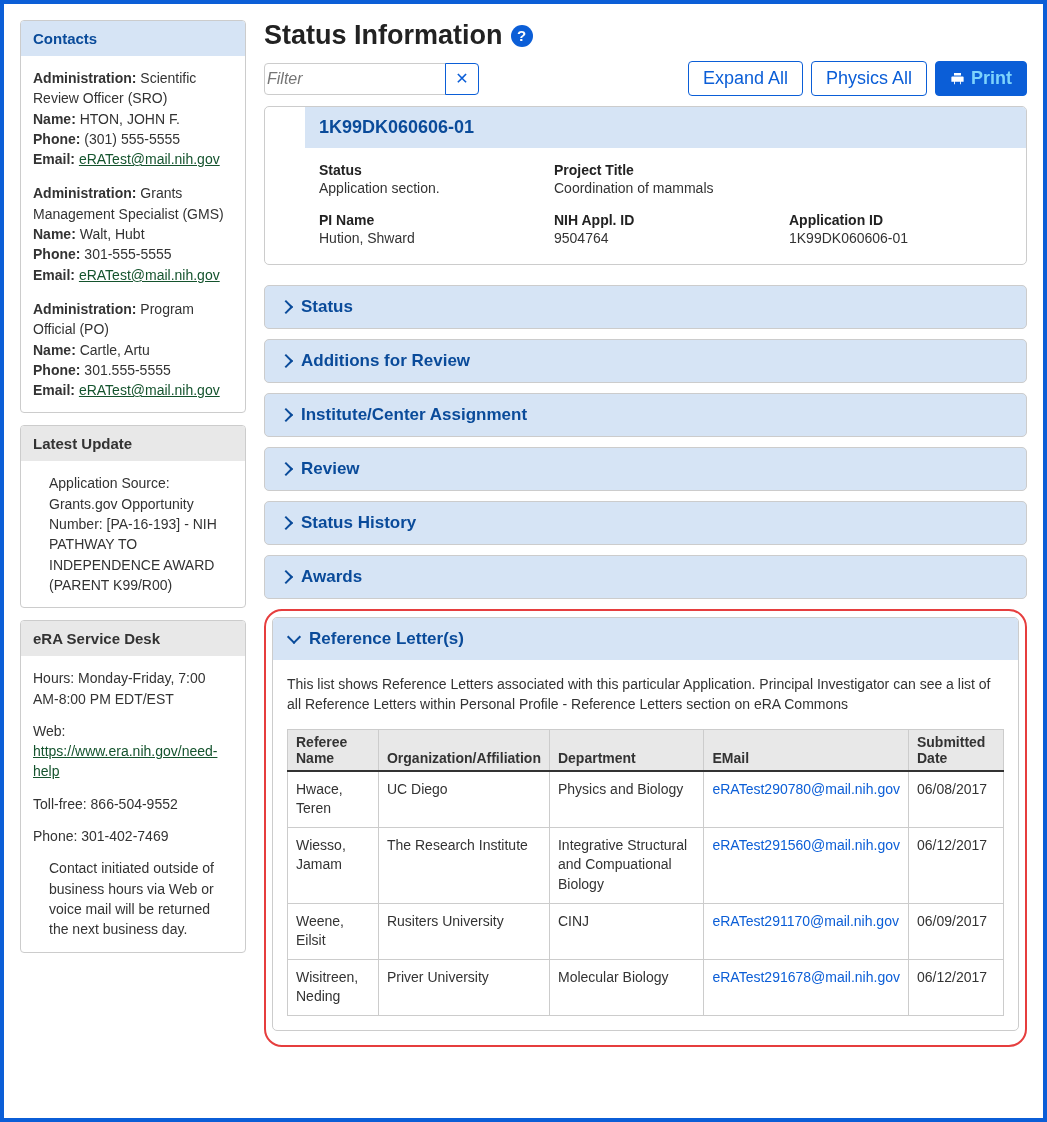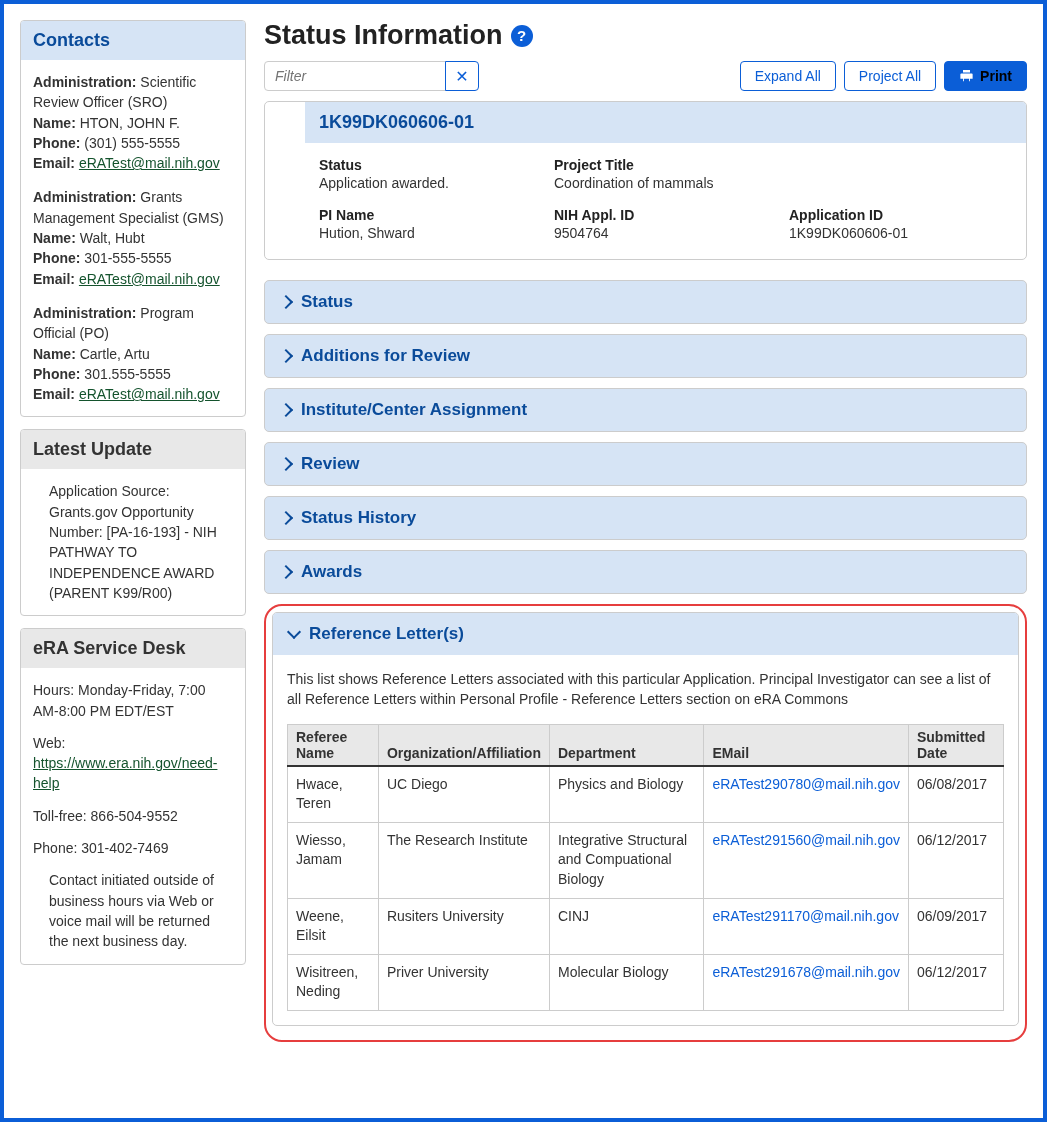--- a/index.html
+++ b/index.html
@@ -25,21 +25,21 @@
   }
   .panel {
     border: 1px solid #ccc;
     border-radius: 4px;
     margin-bottom: 12px;
     overflow: hidden;
   }
   .panel-header {
     padding: 9px 12px;
     font-weight: bold;
-    font-size: 18px;
+    font-size: 15px;
   }
   .panel-header.blue {
     background: #d6e4f5;
     color: #0a4b9a;
   }
   .panel-header.grey {
     background: #e8e8e8;
     color: #333;
   }
   .panel-body {
@@ -72,54 +72,54 @@
   }
   .toolbar {
     display: flex;
     align-items: center;
     margin-bottom: 10px;
     gap: 8px;
   }
   .filter-wrap { display: flex; }
   .filter-input {
     width: 182px;
-    padding: 6px 10px;
+    padding: 6px 2px;
     border: 1px solid #ccc;
     border-radius: 4px 0 0 4px;
-    font-size: 14px;
+    font-size: 16px;
     font-style: italic;
     color: #777;
   }
   .filter-clear {
     width: 34px;
     border: 1px solid #0b5ed7;
     border-left: 1px solid #0b5ed7;
     border-radius: 0 4px 4px 0;
     background: #fff;
     color: #0b5ed7;
     font-size: 16px;
     cursor: pointer;
     margin-left: -1px;
   }
   .spacer { flex: 1; }
   .btn {
     padding: 6px 14px;
     border-radius: 4px;
-    font-size: 14px;
+    font-size: 18px;
     cursor: pointer;
     background: #fff;
   }
   .btn-outline {
     border: 1px solid #0b5ed7;
     color: #0b5ed7;
   }
   .btn-primary {
     border: 1px solid #0b5ed7;
     background: #0b5ed7;
-    color: #000000;
+    color: #7dd3fc;
     display: inline-flex; align-items: center; gap: 6px;
     font-weight: 600;
   }
   .print-icon { width: 15px; height: 14px; fill: #fff; }
 
   .card {
     border: 1px solid #ccc;
     border-radius: 5px;
     margin-bottom: 20px;
     overflow: hidden;
@@ -273,35 +273,35 @@
 
   <div class="toolbar">
     <div class="filter-wrap">
       <input class="filter-input" placeholder="Filter" style="">
       <button class="filter-clear">
         <span>✕</span>
       </button>
     </div>
     <div class="spacer"></div>
     <button class="btn btn-outline">Expand All</button>
-    <button class="btn btn-outline">Project All</button>
+    <button class="btn btn-outline">Physics All</button>
     <button class="btn btn-primary">
       <svg class="print-icon" viewBox="0 0 16 16">
           <path d="M4 1h8v3H4zM2 5h12a1 1 0 011 1v5h-3v3H4v-3H1V6a1 1 0 011-1zm3 6v3h6v-3H5z"></path>
         </svg>
       <span>Print</span>
     </button>
   </div>
 
   <div class="card">
     <div class="card-head">1K99DK060606-01</div>
     <div class="info-grid">
       <div>
         <div class="lbl">Status</div>
-        <div class="val">Application awarded.</div>
+        <div class="val">Application section.</div>
       </div>
       <div style="grid-column: span 2;">
         <div class="lbl">Project Title</div>
         <div class="val">Coordination of mammals</div>
       </div>
       <div>
         <div class="lbl">PI Name</div>
         <div class="val">Hution, Shward</div>
       </div>
       <div>

